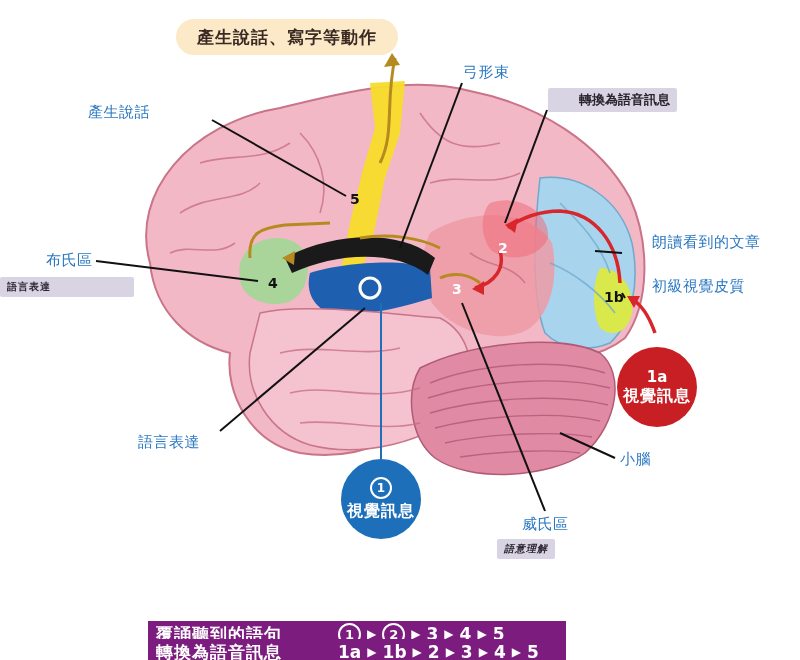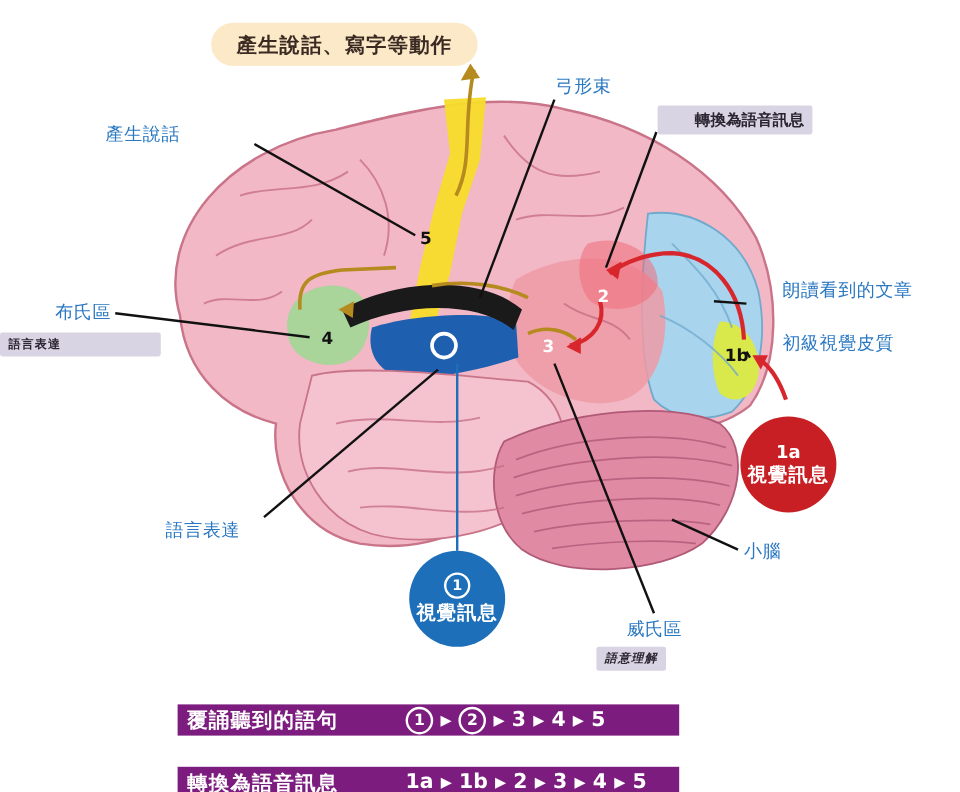--- a/index.html
+++ b/index.html
@@ -141,21 +141,21 @@
 
   <div class="circle c-red">
     <span class="n">1a</span>
     <span class="t">視覺訊息</span>
   </div>
   <div class="circle c-blue">
     <span class="n">1</span>
     <span class="t">視覺訊息</span>
   </div>
 
-  <div class="bar" style="top:574px;">
+  <div class="bar" style="top:608px;">
     <span class="name">覆誦聽到的語句</span>
     <span class="seq">
       <span class="step circ">1</span>
       <span class="arr">▶</span>
       <span class="step circ">2</span>
       <span class="arr">▶</span>
       <span class="step">3</span>
       <span class="arr">▶</span>
       <span class="step">4</span>
       <span class="arr">▶</span>

